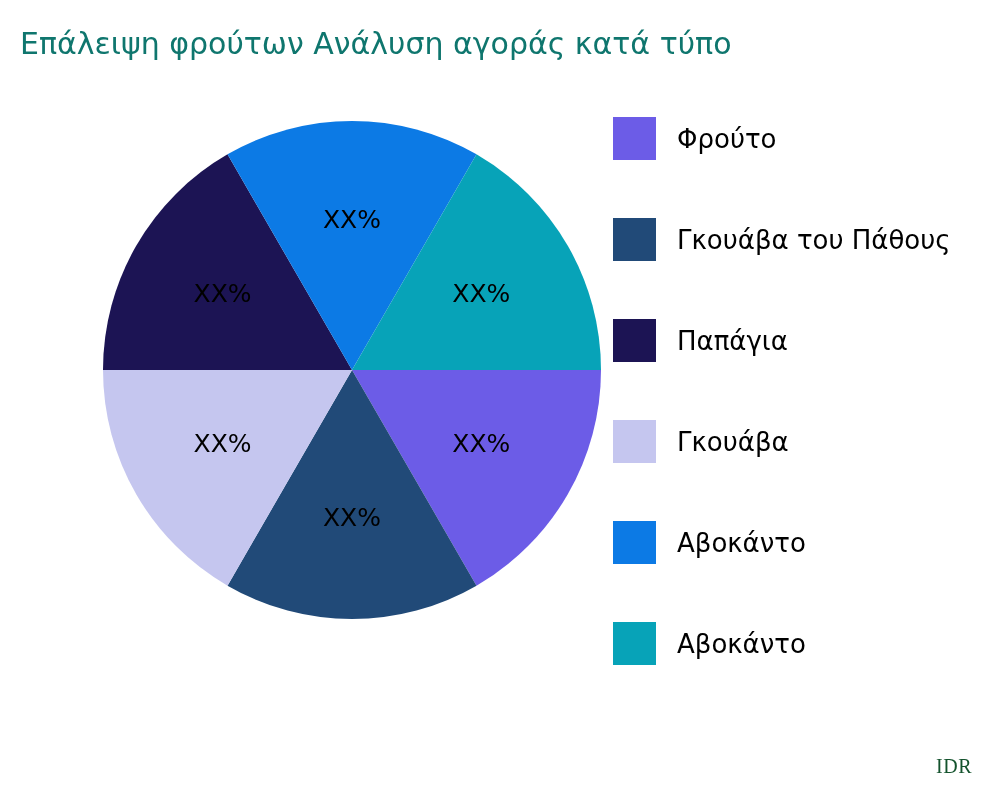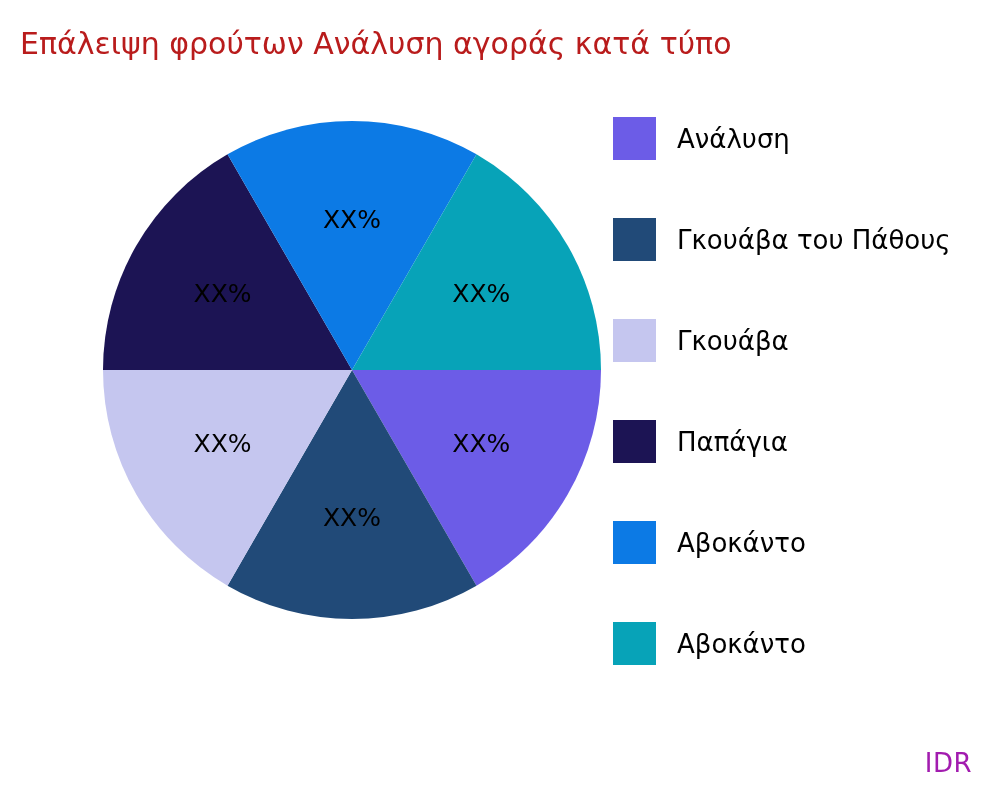--- a/index.html
+++ b/index.html
@@ -17,21 +17,21 @@
   }
 
   #chart-title {
     position: absolute;
     left: 20px;
     top: 24px;
     width: 950px;
     font-size: 30px;
     line-height: 40px;
     font-weight: 400;
-    color: #b91c1c;
+    color: #0f766e;
     white-space: nowrap;
     letter-spacing: 0px;
   }
 
   #pie-area {
     position: absolute;
     left: 103px;
     top: 121px;
     width: 498px;
     height: 498px;
@@ -79,23 +79,24 @@
     line-height: 43px;
     font-size: 26px;
     color: #000000;
     white-space: nowrap;
   }
 
   #watermark {
     position: absolute;
     right: 28px;
     bottom: 22px;
-    font-size: 26px;
-    color: #a21caf;
+    font-size: 20px;
+    color: #14532d;
     letter-spacing: 0.5px;
+    font-family: Liberation Serif, serif;
   }
 </style>
 </head>
 <body>
 
 <div id="chart-title">Επάλειψη φρούτων Ανάλυση αγοράς κατά τύπο</div>
 
 <div id="pie-area">
   <svg id="pie-svg" viewBox="0 0 498 498" xmlns="http://www.w3.org/2000/svg">
     <g id="pie-slices">
@@ -113,33 +114,33 @@
         <text x="119.62" y="174.30" class="slice-label">XX%</text>
         <text x="249.00" y="99.60" class="slice-label">XX%</text>
         <text x="378.38" y="174.30" class="slice-label">XX%</text>
       </g>
   </svg>
 </div>
 
 <div id="legend">
     <div class="legend-row">
       <span class="legend-swatch" style="background: rgb(108, 92, 231);"></span>
-      <span class="legend-label">Ανάλυση</span>
+      <span class="legend-label">Φρούτο</span>
     </div>
     <div class="legend-row">
       <span class="legend-swatch" style="background: rgb(33, 74, 120);"></span>
       <span class="legend-label">Γκουάβα του Πάθους</span>
     </div>
     <div class="legend-row">
+      <span class="legend-swatch" style="background: rgb(28, 20, 84);"></span>
+      <span class="legend-label">Παπάγια</span>
+    </div>
+    <div class="legend-row">
       <span class="legend-swatch" style="background: rgb(197, 198, 239);"></span>
       <span class="legend-label">Γκουάβα</span>
-    </div>
-    <div class="legend-row">
-      <span class="legend-swatch" style="background: rgb(28, 20, 84);"></span>
-      <span class="legend-label">Παπάγια</span>
     </div>
     <div class="legend-row">
       <span class="legend-swatch" style="background: rgb(12, 122, 229);"></span>
       <span class="legend-label">Αβοκάντο</span>
     </div>
     <div class="legend-row">
       <span class="legend-swatch" style="background: rgb(7, 163, 184);"></span>
       <span class="legend-label">Αβοκάντο</span>
     </div>
   </div>

